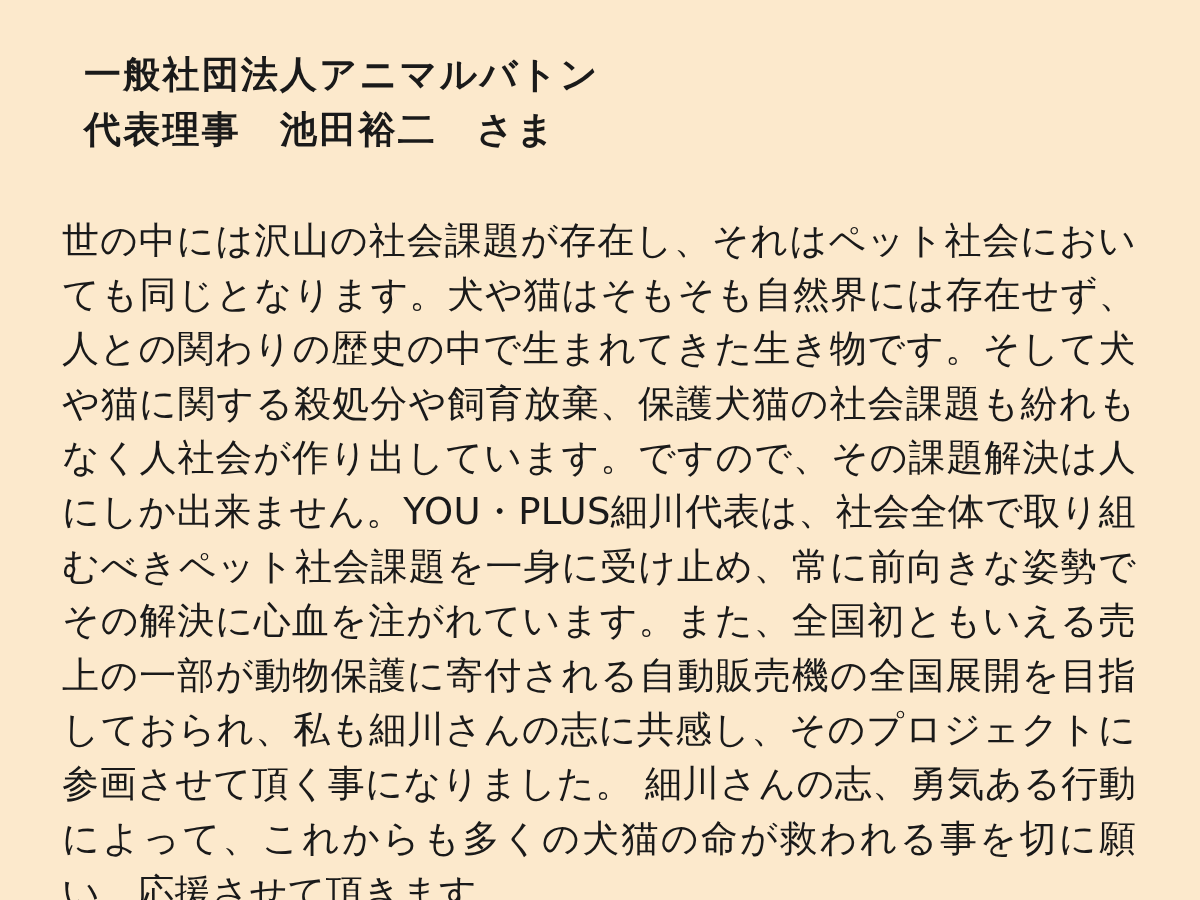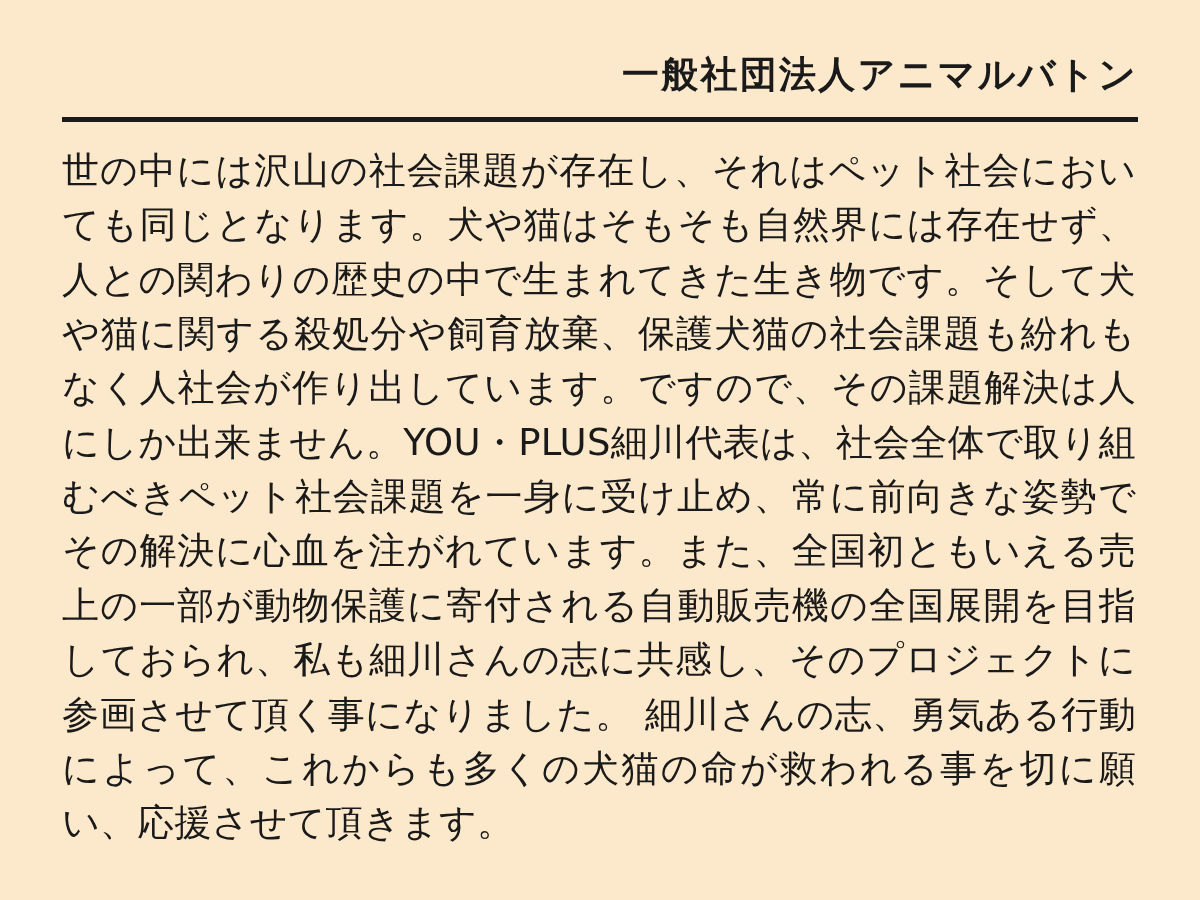--- a/index.html
+++ b/index.html
@@ -17,22 +17,21 @@
   .page {
     width: 1200px;
     height: 900px;
     box-sizing: border-box;
     padding: 48px 62px 0 62px;
     display: flex;
     flex-direction: column;
   }
   .header {
     padding-left: 22px;
-    margin-bottom: 4px;
-    text-align: right;
+    margin-bottom: 24px;
   }
   .header-line {
     font-size: 37px;
     font-weight: bold;
     letter-spacing: 0.06em;
     line-height: 1.48;
     white-space: pre;
   }
   .divider {
     height: 5px;
@@ -50,19 +49,20 @@
     padding-right: 2px;
   }
 </style>
 </head>
 <body>
 
 <div class="page">
 
   <div class="header">
     <div class="header-line">一般社団法人アニマルバトン</div>
+    <div class="header-line">代表理事　池田裕二　さま</div>
   </div>
 
   <div class="divider"></div>
 
   <div class="body-text">世の中には沢山の社会課題が存在し、それはペット社会においても同じとなります。犬や猫はそもそも自然界には存在せず、人との関わりの歴史の中で生まれてきた生き物です。そして犬や猫に関する殺処分や飼育放棄、保護犬猫の社会課題も紛れもなく人社会が作り出しています。ですので、その課題解決は人にしか出来ません。YOU・PLUS細川代表は、社会全体で取り組むべきペット社会課題を一身に受け止め、常に前向きな姿勢でその解決に心血を注がれています。また、全国初ともいえる売上の一部が動物保護に寄付される自動販売機の全国展開を目指しておられ、私も細川さんの志に共感し、そのプロジェクトに参画させて頂く事になりました。 細川さんの志、勇気ある行動によって、これからも多くの犬猫の命が救われる事を切に願い、応援させて頂きます。</div>
 
 </div>
 
 </body></html>

